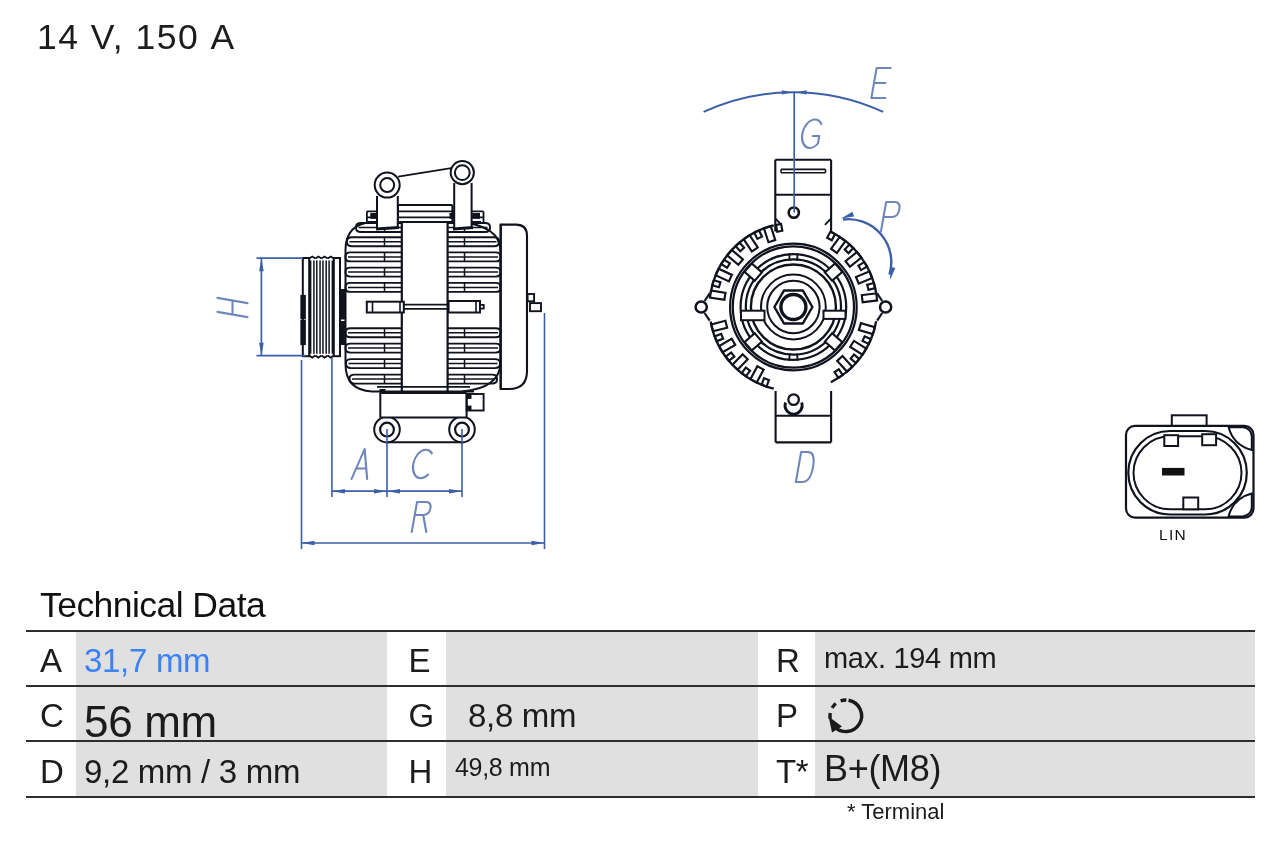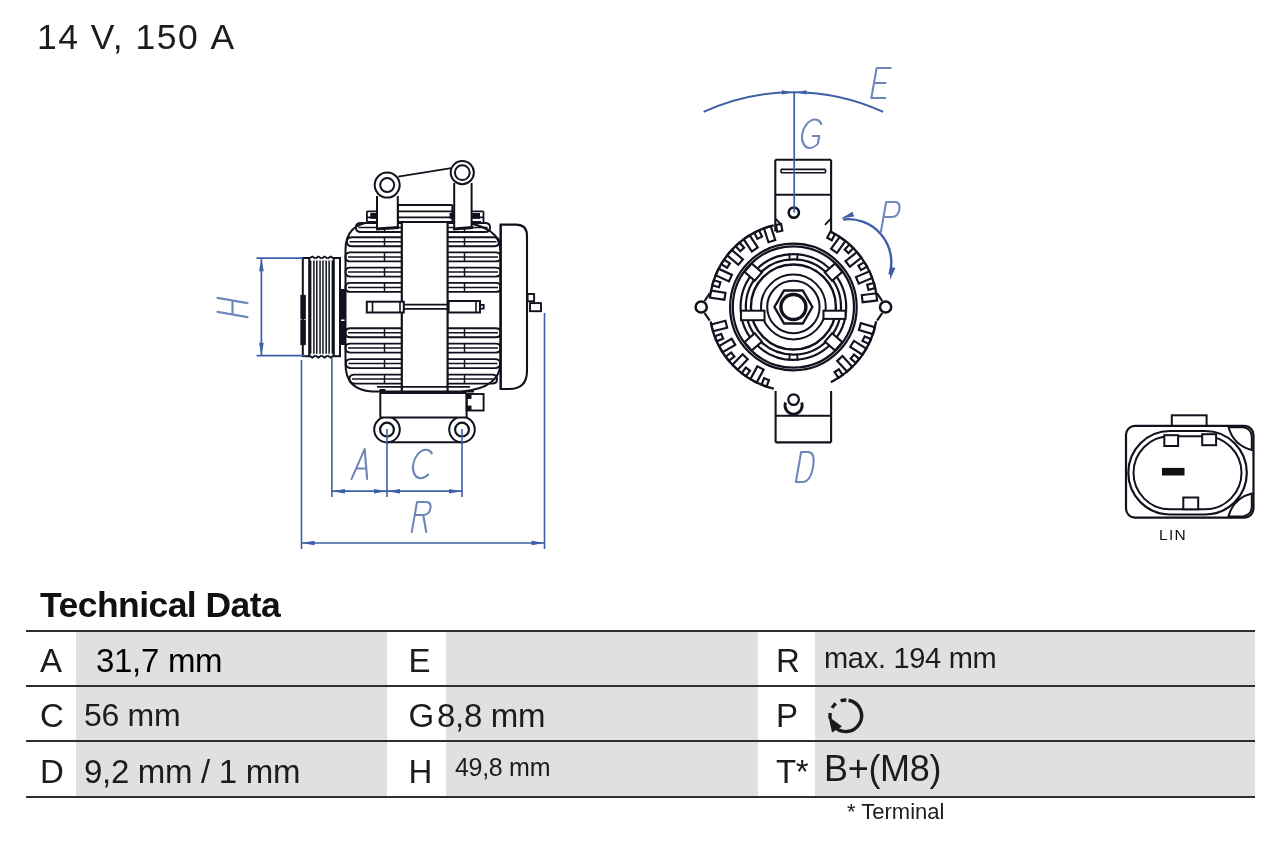--- a/index.html
+++ b/index.html
@@ -358,40 +358,40 @@
 <path d="M 1228.5,516.4 Q 1233.5,498 1251.8,493.5 L 1251.8,507 Q 1251.3,514.9 1243.5,516.2 Z" stroke="#10121d" stroke-width="2" fill="#fff"></path>
 <rect x="1128.3" y="431" width="118.5" height="83.5" stroke="#10121d" stroke-width="2.2" fill="none" rx="41.7"></rect>
 <rect x="1133.5" y="436.3" width="108" height="73" stroke="#10121d" stroke-width="2" fill="none" rx="36.5"></rect>
 <rect x="1164.3" y="435.2" width="13.8" height="10.8" stroke="#10121d" stroke-width="2" fill="#fff"></rect>
 <rect x="1202.2" y="434.2" width="13.9" height="11" stroke="#10121d" stroke-width="2" fill="#fff"></rect>
 <rect x="1183.3" y="497.5" width="14.9" height="11.8" stroke="#10121d" stroke-width="2" fill="#fff"></rect>
 <rect x="1162" y="467.9" width="22.5" height="7.6" stroke="#10121d" stroke-width="0" fill="#111"></rect>
 <text x="1173" y="540" font-size="15.5" fill="#111" text-anchor="middle" font-family="Liberation Sans, sans-serif" letter-spacing="1.3">LIN</text>
 </g>
 </svg>
-<div style="position:absolute;left:40px;top:585px;font-size:35.5px;font-weight:bold;color:#111;letter-spacing:-0.55px">Technical Data</div>
+<div style="position:absolute;left:40px;top:585px;font-size:35.5px;font-weight:normal;color:#111;letter-spacing:-0.55px">Technical Data</div>
 <div style="position:absolute;left:76px;top:631px;width:311px;height:166px;background:#e0e0e0"></div>
 <div style="position:absolute;left:446px;top:631px;width:312px;height:166px;background:#e0e0e0"></div>
 <div style="position:absolute;left:815px;top:631px;width:439.6px;height:166px;background:#e0e0e0"></div>
 <div style="position:absolute;left:26px;top:629.5px;width:1228.6px;height:2px;background:#2e2e2e"></div>
 <div style="position:absolute;left:26px;top:684.9px;width:1228.6px;height:2px;background:#2e2e2e"></div>
 <div style="position:absolute;left:26px;top:740.4px;width:1228.6px;height:2px;background:#2e2e2e"></div>
 <div style="position:absolute;left:26px;top:796.4px;width:1228.6px;height:2px;background:#2e2e2e"></div>
 <div style="position:absolute;left:40px;top:641.6px;font-size:33px;color:#1c1c1c;white-space:nowrap;letter-spacing:-0.3px">A</div>
-<div style="position:absolute;left:96px;top:641.6px;font-size:33px;color:#000000;white-space:nowrap;letter-spacing:-0.3px">31,7 mm</div>
+<div style="position:absolute;left:84px;top:641.6px;font-size:33px;color:#3b82f6;white-space:nowrap;letter-spacing:-0.3px">31,7 mm</div>
 <div style="position:absolute;left:408.5px;top:641.6px;font-size:33px;color:#1c1c1c;white-space:nowrap;letter-spacing:-0.3px">E</div>
 <div style="position:absolute;left:824px;top:641.6px;font-size:29px;color:#1c1c1c;white-space:nowrap;letter-spacing:-0.3px">max. 194 mm</div>
 <div style="position:absolute;left:776px;top:641.6px;font-size:33px;color:#1c1c1c;white-space:nowrap;letter-spacing:-0.3px">R</div>
 <div style="position:absolute;left:40px;top:697.1px;font-size:33px;color:#1c1c1c;white-space:nowrap;letter-spacing:-0.3px">C</div>
-<div style="position:absolute;left:84px;top:697.1px;font-size:32px;color:#1c1c1c;white-space:nowrap;letter-spacing:-0.3px">56 mm</div>
+<div style="position:absolute;left:84px;top:697.1px;font-size:44px;color:#1c1c1c;white-space:nowrap;letter-spacing:-0.3px">56 mm</div>
 <div style="position:absolute;left:408.5px;top:697.1px;font-size:33px;color:#1c1c1c;white-space:nowrap;letter-spacing:-0.3px">G</div>
-<div style="position:absolute;left:437px;top:697.1px;font-size:33px;color:#1c1c1c;white-space:nowrap;letter-spacing:-0.3px">8,8 mm</div>
+<div style="position:absolute;left:468px;top:697.1px;font-size:33px;color:#1c1c1c;white-space:nowrap;letter-spacing:-0.3px">8,8 mm</div>
 <div style="position:absolute;left:776px;top:697.1px;font-size:33px;color:#1c1c1c;white-space:nowrap;letter-spacing:-0.3px">P</div>
 <div style="position:absolute;left:40px;top:752.6px;font-size:33px;color:#1c1c1c;white-space:nowrap;letter-spacing:-0.3px">D</div>
-<div style="position:absolute;left:84px;top:752.6px;font-size:33px;color:#1c1c1c;white-space:nowrap;letter-spacing:-0.3px">9,2 mm / 1 mm</div>
+<div style="position:absolute;left:84px;top:752.6px;font-size:33px;color:#1c1c1c;white-space:nowrap;letter-spacing:-0.3px">9,2 mm / 3 mm</div>
 <div style="position:absolute;left:408.5px;top:752.6px;font-size:33px;color:#1c1c1c;white-space:nowrap;letter-spacing:-0.3px">H</div>
 <div style="position:absolute;left:455px;top:752.6px;font-size:25px;color:#1c1c1c;white-space:nowrap;letter-spacing:-0.3px">49,8 mm</div>
 <div style="position:absolute;left:776px;top:752.6px;font-size:33px;color:#1c1c1c;white-space:nowrap;letter-spacing:-0.3px">T*</div>
 <div style="position:absolute;left:824px;top:748px;font-size:36px;color:#1c1c1c;white-space:nowrap;letter-spacing:-0.3px">B+(M8)</div>
 <svg style="position:absolute;left:822px;top:692px" width="48" height="48" viewBox="0 0 48 48">
 <path d="M 26.54,8.24 A 15.8,15.8 0 1 1 11.35,33.53" stroke="#1a1a1a" stroke-width="3.4" fill="none"></path>
 <path d="M 24.35,8.0 A 15.8,15.8 0 0 0 10.4,32.2" stroke="#1a1a1a" stroke-width="3.4" fill="none" stroke-dasharray="5.8,5.4"></path>
 <polygon points="6.6,24.6 20,34.5 10,40.5" fill="#1a1a1a"></polygon>
 </svg>
 <div style="position:absolute;left:847px;top:799px;font-size:22px;color:#1c1c1c">* Terminal</div>

